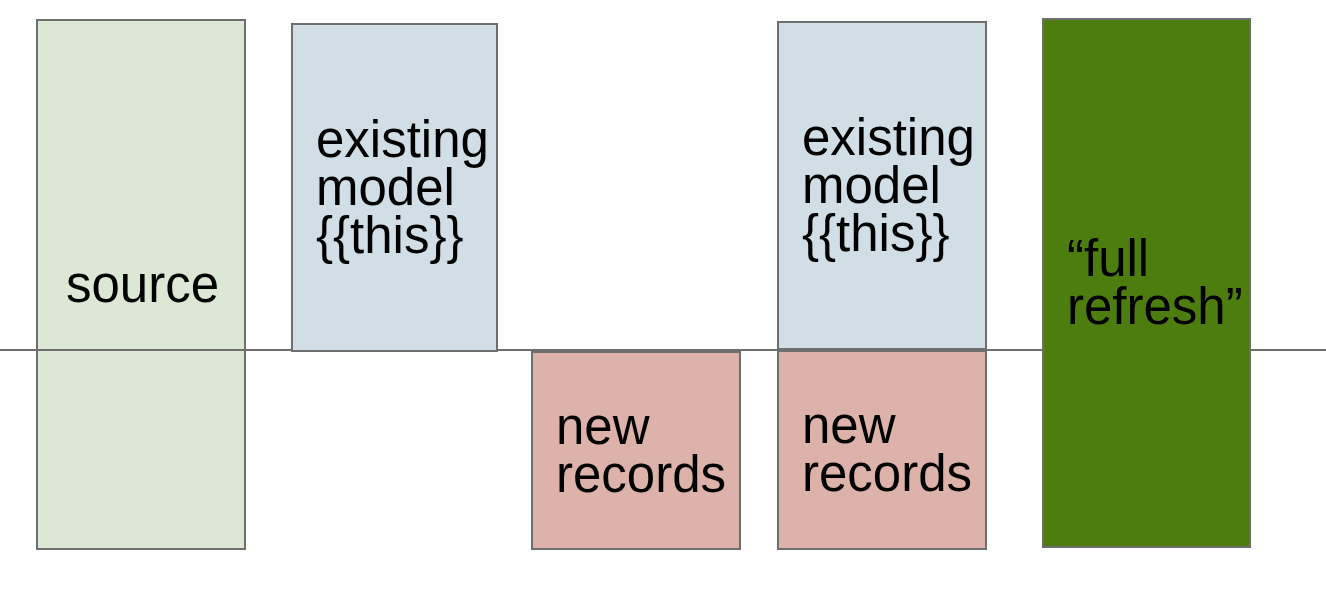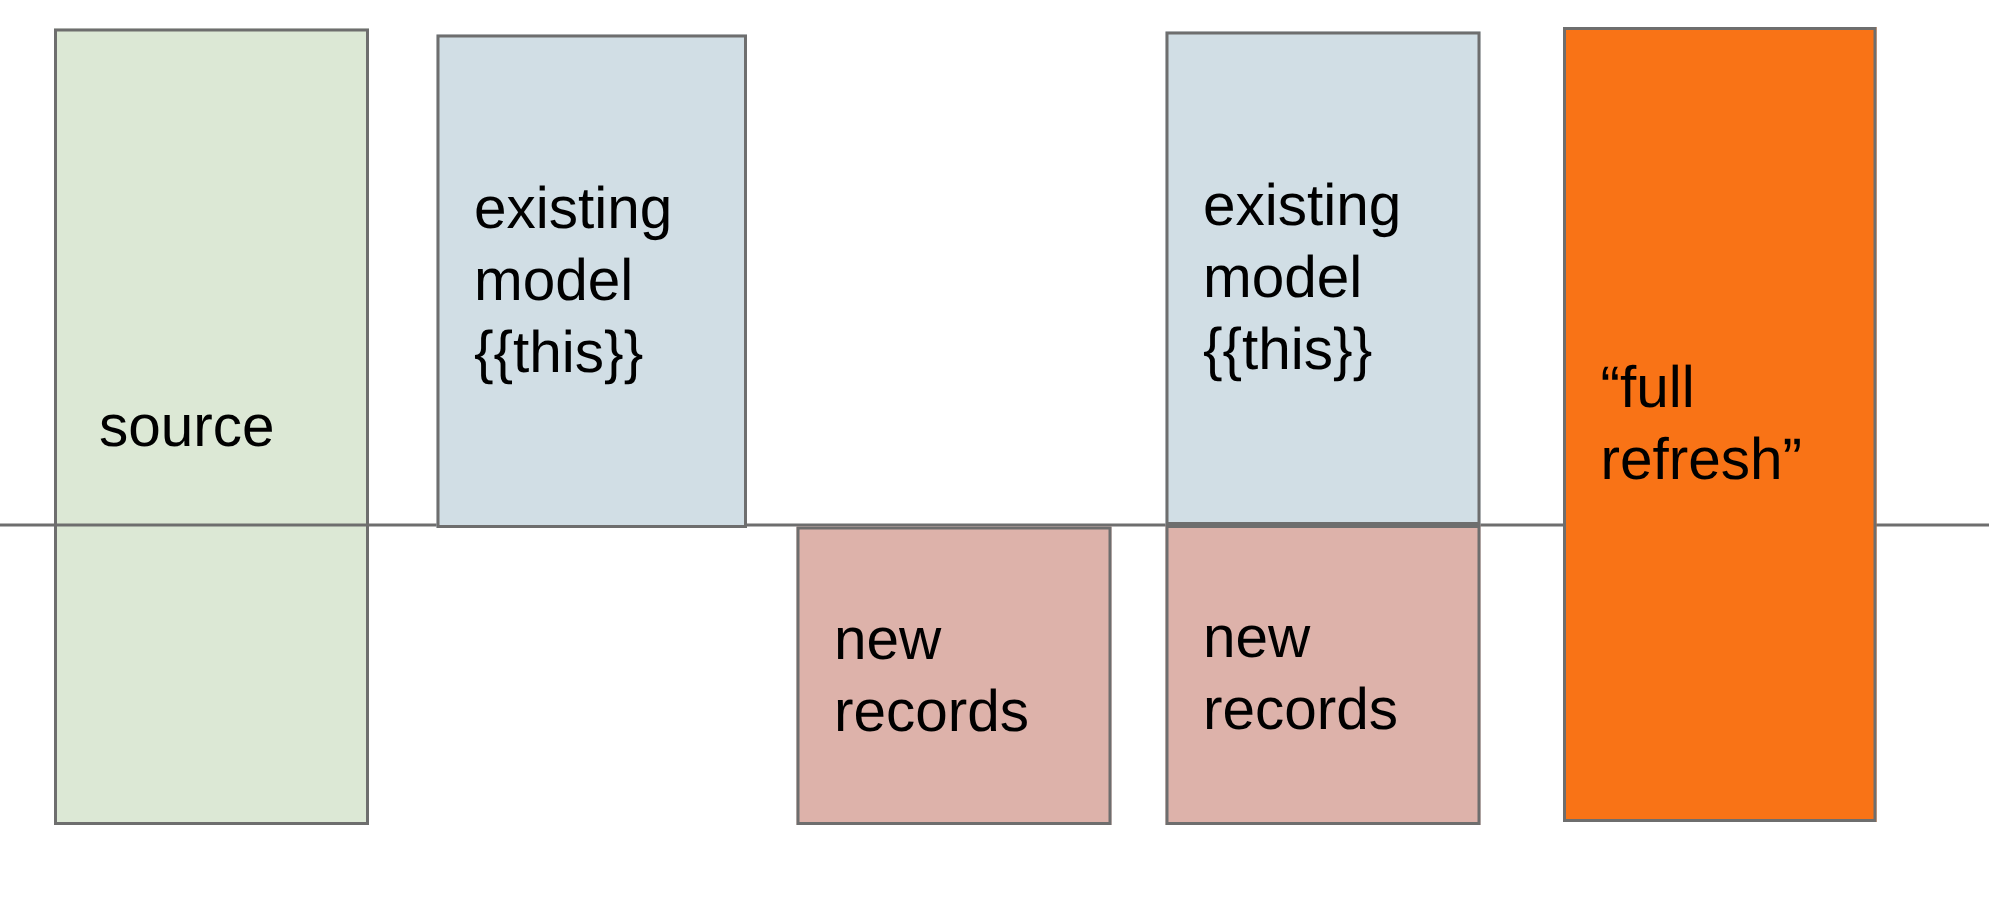--- a/index.html
+++ b/index.html
@@ -15,21 +15,21 @@
     overflow: hidden;
     font-family: "Liberation Sans", "DejaVu Sans", sans-serif;
     color: #000000;
   }
   .box {
     position: absolute;
     box-sizing: border-box;
     border: 2px solid #6e6e6e;
     display: flex;
     align-items: center;
-    font-size: 39px;
+    font-size: 51px;
     line-height: 48px;
     padding-left: 23px;
     padding-right: 4px;
     letter-spacing: 0;
   }
   .box .label {
     display: block;
     word-spacing: normal;
   }
   #timeline-line {
@@ -70,17 +70,17 @@
   </div>
 
   <div class="box" id="box-existing-2" style="background-color: rgb(209, 222, 229); border-color: rgb(110, 110, 110); color: rgb(0, 0, 0);">
     <span class="label">existing model {{this}}</span>
   </div>
 
   <div class="box" id="box-new-records-2" style="background-color: rgb(221, 178, 170); border-color: rgb(110, 110, 110); color: rgb(0, 0, 0);">
     <span class="label">new records</span>
   </div>
 
-  <div class="box" id="box-full-refresh" style="background-color: #f97316; border-color: rgb(110, 110, 110); color: rgb(0, 0, 0);">
+  <div class="box" id="box-full-refresh" style="background-color: #4d7c0f; border-color: rgb(110, 110, 110); color: rgb(0, 0, 0);">
     <span class="label">“full refresh”</span>
   </div>
 
 </div>
 
 </body></html>

